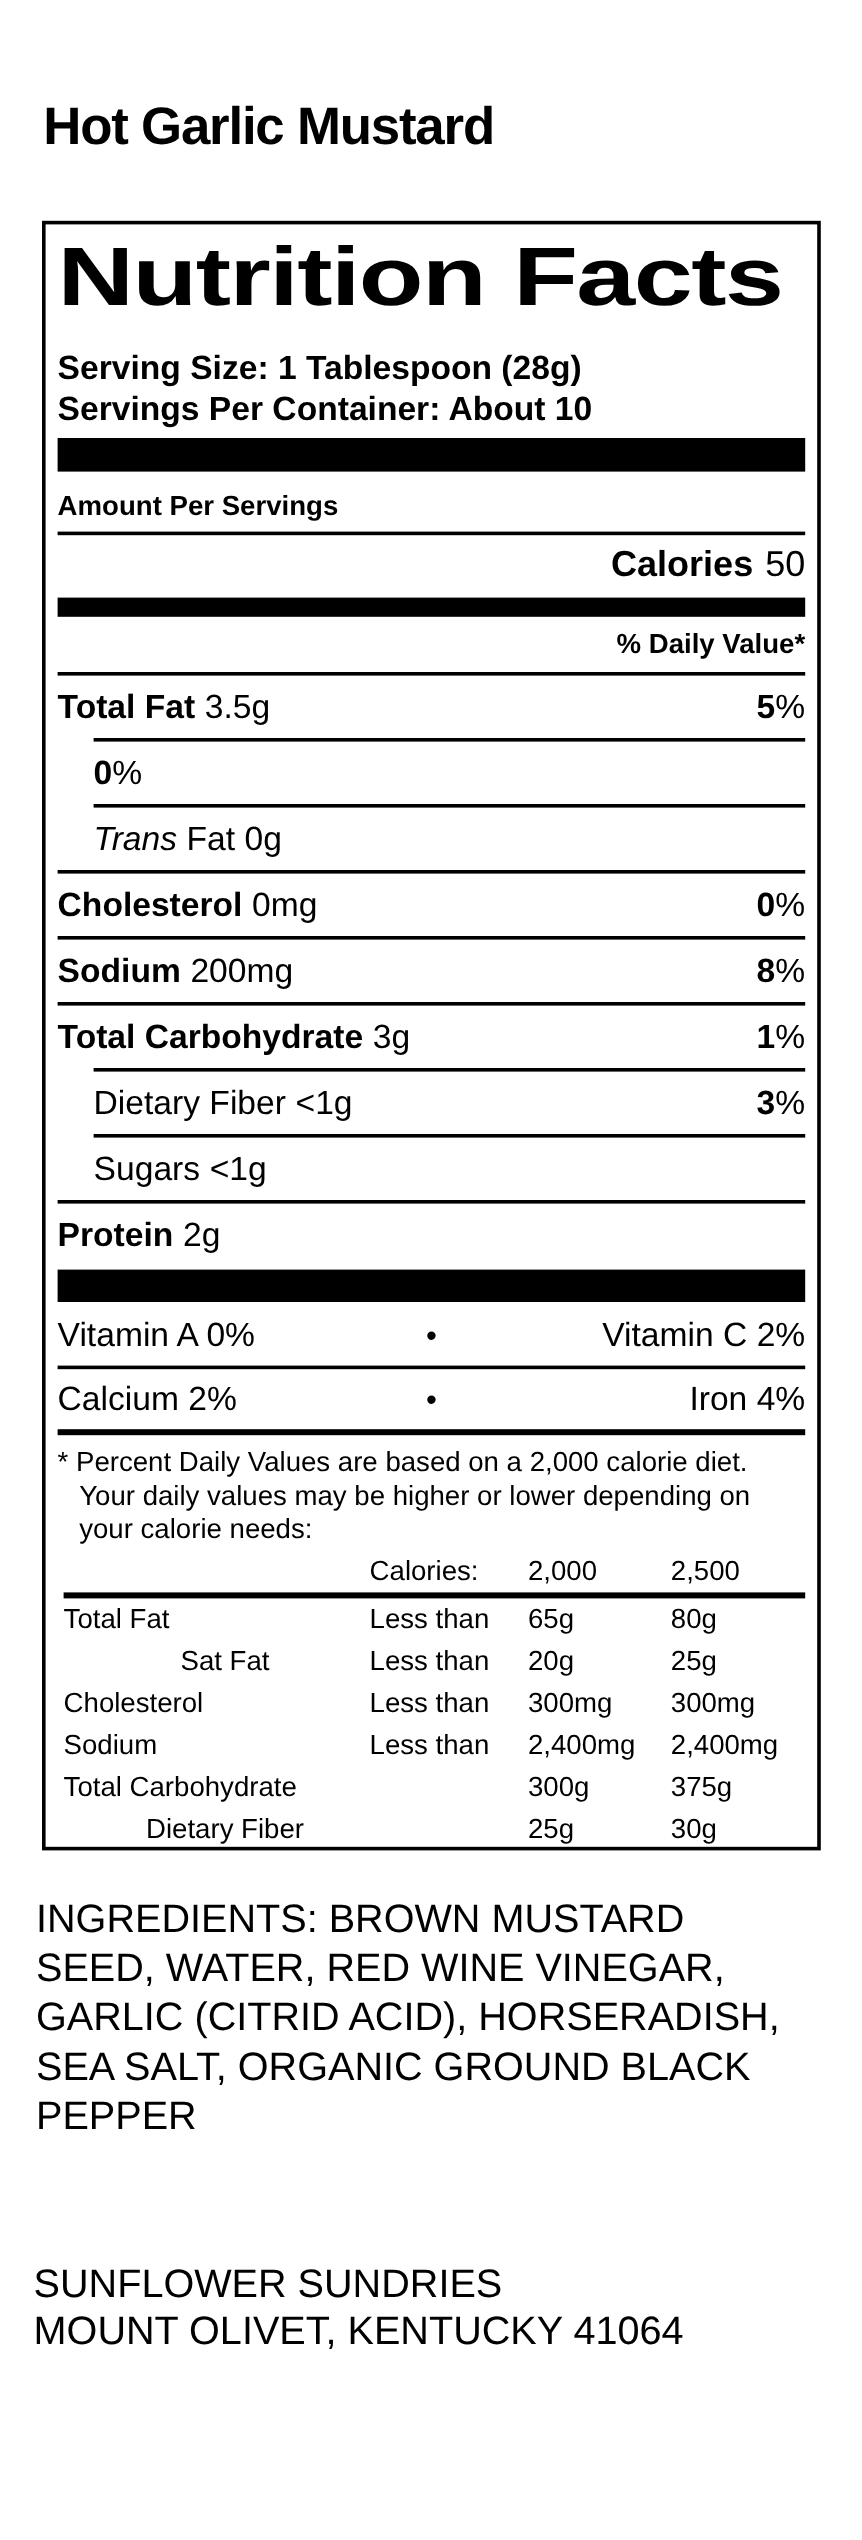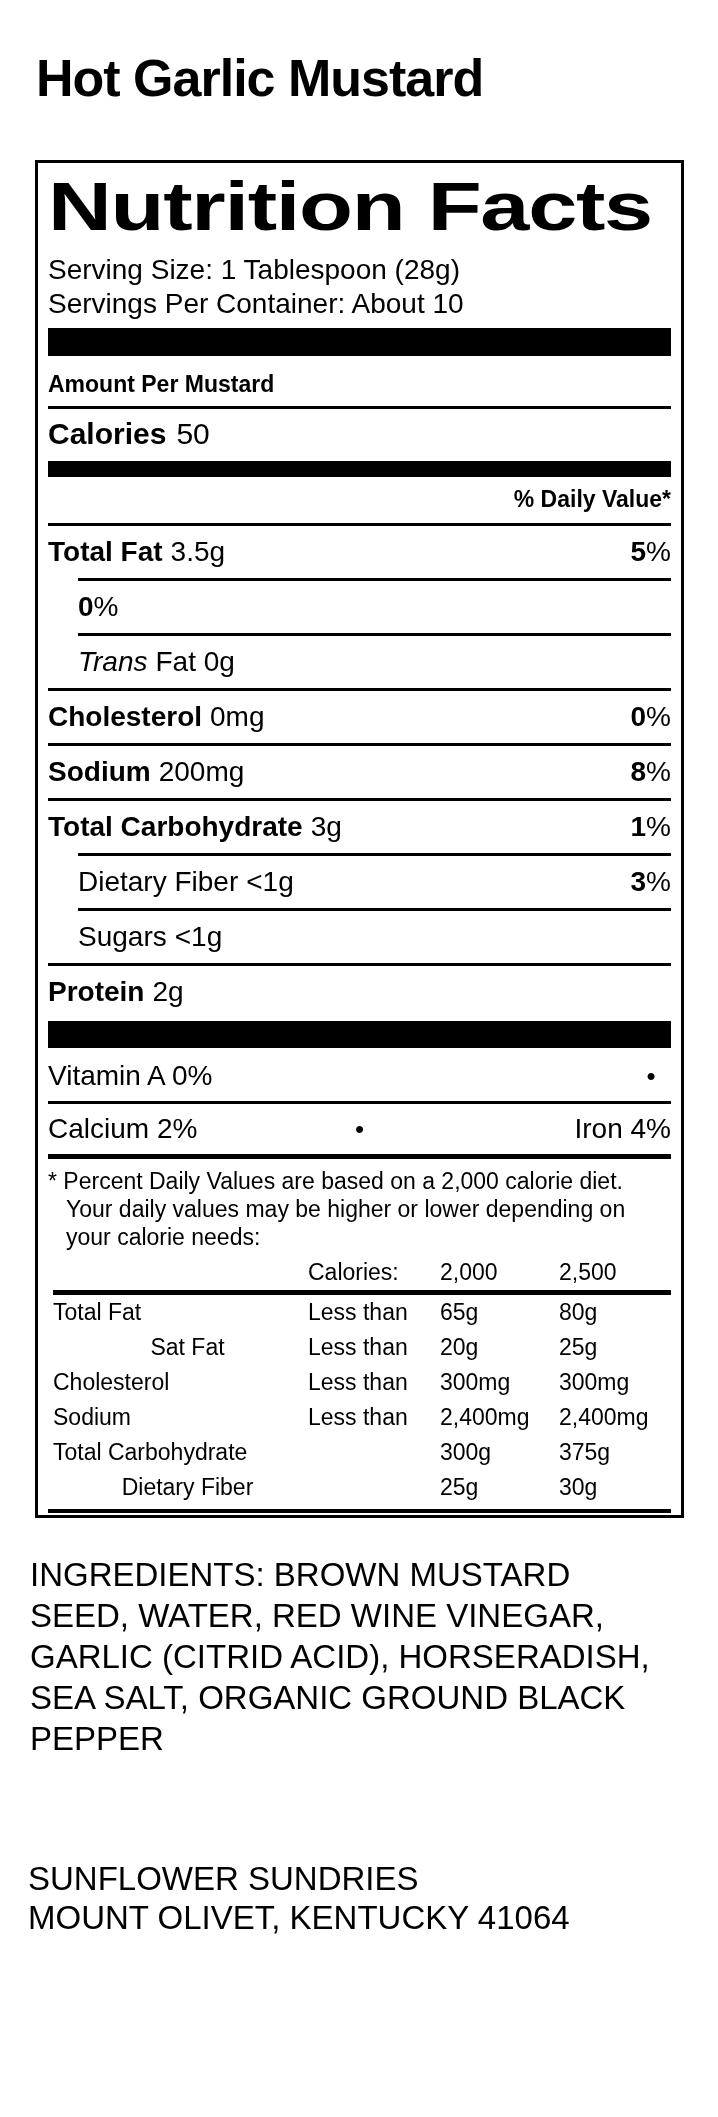--- a/index.html
+++ b/index.html
@@ -5,22 +5,22 @@
   * { margin: 0; padding: 0; box-sizing: border-box; }
   html, body {
     width: 718px; height: 2117px;
     background: #ffffff;
     color: #000000;
     font-family: "Liberation Sans", sans-serif;
     overflow: hidden;
   }
   
   .product-title {
-    margin: 52px 0 0 36px;
-    font-size: 52px;
+    margin: 84px 0 0 36px;
+    font-size: 44px;
     font-weight: bold;
     letter-spacing: -1px;
     line-height: 1.0;
   }
   
   .nf-box {
     margin: 56px 0 0 35px;
     width: 649px;
     height: 1358px;
     border: 3px solid #000;
@@ -31,33 +31,33 @@
     display: inline-block;
     font-size: 69px;
     font-weight: bold;
     letter-spacing: -1px;
     line-height: 76px;
     white-space: nowrap;
     transform: scaleX(1.28);
     transform-origin: 0 50%;
     margin-top: 2px;
   }
-  .serving-block { margin-top: 8px; }
+  .serving-block { margin-top: 21px; font-weight: bold; }
   .serving-line { font-size: 28px; line-height: 34px; }
   .bar { background: #000; width: 100%; }
   .bar-1 { height: 28px; margin: 7px 0; }
   .bar-2 { height: 16px; }
   .bar-3 { height: 27px; margin: 3px 0; }
   .aps { font-size: 23px; font-weight: bold; padding: 8px 0; }
   .rule { border-top: 3px solid #000; }
   .rule-ind { border-top: 3px solid #000; margin-left: 30px; }
   .rule-heavy { border-top: 5px solid #000; }
   .rule-final { border-top: 4px solid #000; margin-top: 4px; }
   .calories-row {
-    display: flex; justify-content: space-between; align-items: baseline;
+    display: flex; justify-content: flex-end; align-items: baseline;
     padding: 9px 0 11px 0;
   }
   .calories-left { font-size: 30px; line-height: 32px; }
   .calories-left b { margin-right: 10px; }
   .calories-right { font-size: 28px; line-height: 32px; }
   .dv-header { text-align: right; font-size: 23px; font-weight: bold; padding: 9px 0 11px 0; line-height: 26px; }
   .n-row {
     display: flex; justify-content: space-between; align-items: flex-end;
     font-size: 28px; line-height: 30px; padding: 11px 0;
   }
@@ -103,21 +103,21 @@
     <span class="nf-title">Nutrition Facts</span>
   </div>
 
   <div class="serving-block">
     <div class="serving-line">Serving Size: 1 Tablespoon (28g)</div>
     <div class="serving-line">Servings Per Container: About 10</div>
   </div>
 
   <div class="bar bar-1"></div>
 
-  <div class="aps">Amount Per Mustard</div>
+  <div class="aps">Amount Per Servings</div>
   <div class="rule"></div>
 
   <div class="calories-row">
     <span class="calories-left"><b>Calories</b><span>50</span></span>
   </div>
 
   <div class="bar bar-2"></div>
 
   <div class="dv-header">% Daily Value*</div>
   <div class="rule"></div>
@@ -169,20 +169,21 @@
 
   <div class="n-row major">
     <span><span class="n-name">Protein</span><span>2g</span></span>
   </div>
 
   <div class="bar bar-3"></div>
 
   <div class="vit-row">
     <span class="vit-left">Vitamin A 0%</span>
     <span class="vit-mid">•</span>
+    <span class="vit-right">Vitamin C 2%</span>
   </div>
   <div class="rule"></div>
   <div class="vit-row">
     <span class="vit-left">Calcium 2%</span>
     <span class="vit-mid">•</span>
     <span class="vit-right">Iron 4%</span>
   </div>
 
   <div class="rule-heavy"></div>
 

